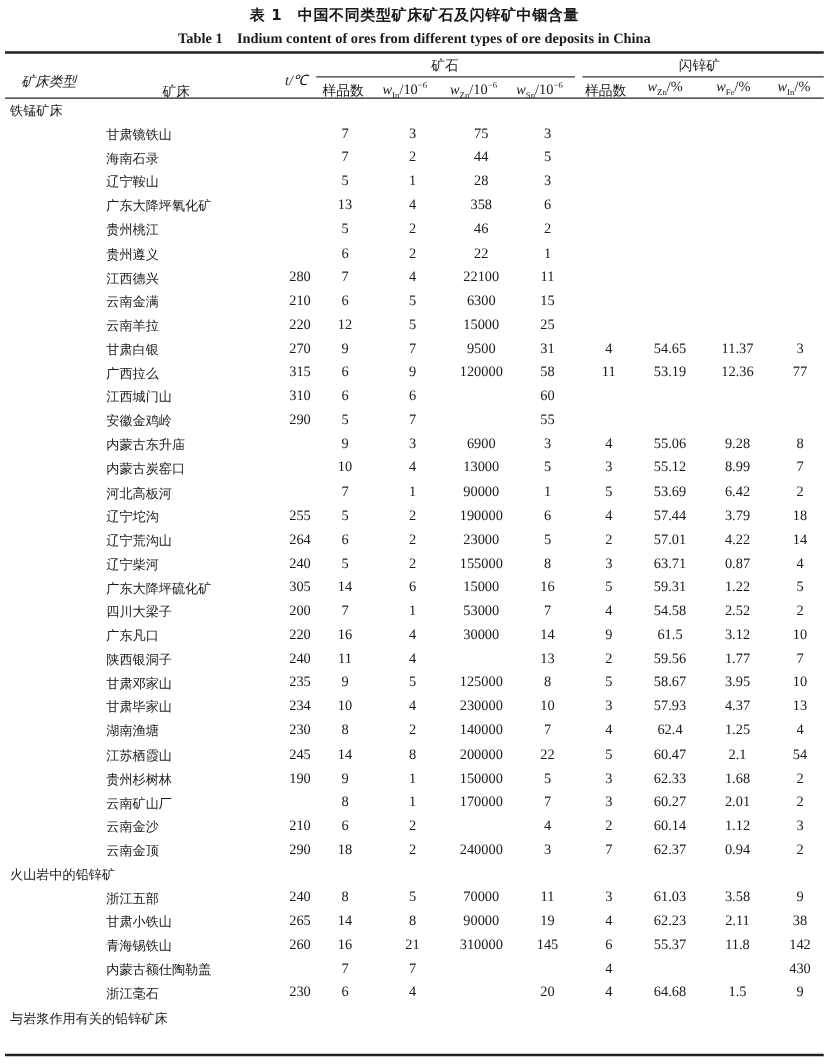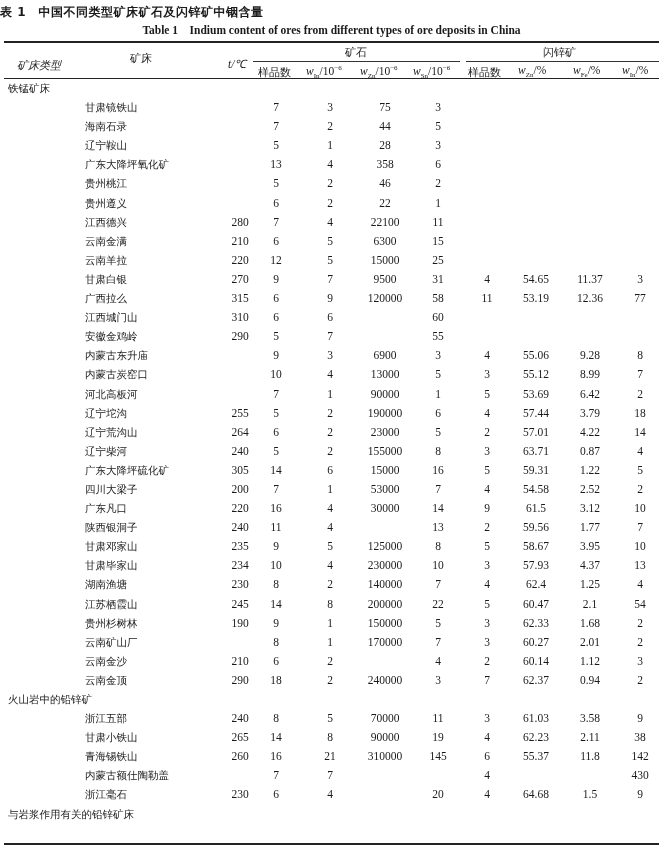--- a/index.html
+++ b/index.html
@@ -1,17 +1,17 @@
 <!DOCTYPE html>
 <html><head>
 <meta charset="utf-8">
 <style>
   html, body { margin:0; padding:0; background:#ffffff; }
   body { width:663px; height:851px; overflow:hidden; font-family:"DejaVu Serif","Liberation Serif",serif; color:#1a1a1a; position:relative; }
-  .title-cn { position:absolute; top:4px; left:0; width:663px; font-family:"DejaVu Sans","Liberation Sans",sans-serif; font-weight:bold; font-size:12px; letter-spacing:0.5px; }
+  .title-cn { position:absolute; top:4px; left:0; width:663px; text-align:center; font-family:"DejaVu Sans","Liberation Sans",sans-serif; font-weight:bold; font-size:12px; letter-spacing:0.5px; }
   .title-en { position:absolute; top:23px; left:0; width:663px; text-align:center; font-family:"Liberation Serif",serif; font-weight:bold; font-size:11.5px; }
   .rule { position:absolute; left:4px; width:655px; background:#222; }
   .rule.thick { height:2px; }
   .rule.thin { height:1px; }
   .subrule { position:absolute; height:1px; background:#333; }
   .hcell { position:absolute; font-size:11px; font-family:"DejaVu Sans","Liberation Sans",sans-serif; white-space:nowrap; }
   .hcell.serif { font-family:"Liberation Serif",serif; font-style:italic; font-size:11.5px; }
   .hcell sub { font-size:7px; font-style:normal; }
   .hcell sup { font-size:7px; font-style:normal; }
   .hcell .u { font-style:normal;margin-top:40px; }
@@ -26,21 +26,21 @@
 </head>
 <body>
 
 <div class="title-cn">表 1　中国不同类型矿床矿石及闪锌矿中铟含量</div>
 <div class="title-en">Table 1　Indium content of ores from different types of ore deposits in China</div>
 
 <div class="rule thick" style="top:41px;"></div>
 
 <div>
   <div class="hcell" style="left:17px; top:58px;font-style:italic;">矿床类型</div>
-  <div class="hcell" style="left:130px; top:51px;">矿床</div>
+  <div class="hcell" style="left:130px; top:66px;">矿床</div>
   <div class="hcell serif" style="left:228px; top:56px;">t/℃</div>
   <div class="hcell" style="left:345px; top:45px;">矿石</div>
   <div class="hcell" style="left:543px; top:45px;">闪锌矿</div>
   <div class="subrule" style="left:253px; width:207px; top:61px;"></div>
   <div class="subrule" style="left:466px; width:193px; top:61px;"></div>
 
   <div class="hcell" style="left:258px; top:65px;">样品数</div>
   <div class="hcell serif" style="left:306px; top:64px;"><span>w</span><sub>In</sub><span class="u">/10</span><sup>−6</sup></div>
   <div class="hcell serif" style="left:360px; top:64px;"><span>w</span><sub>Zn</sub><span class="u">/10</span><sup>−6</sup></div>
   <div class="hcell serif" style="left:413px; top:64px;"><span>w</span><sub>Sn</sub><span class="u">/10</span><sup>−6</sup></div>

